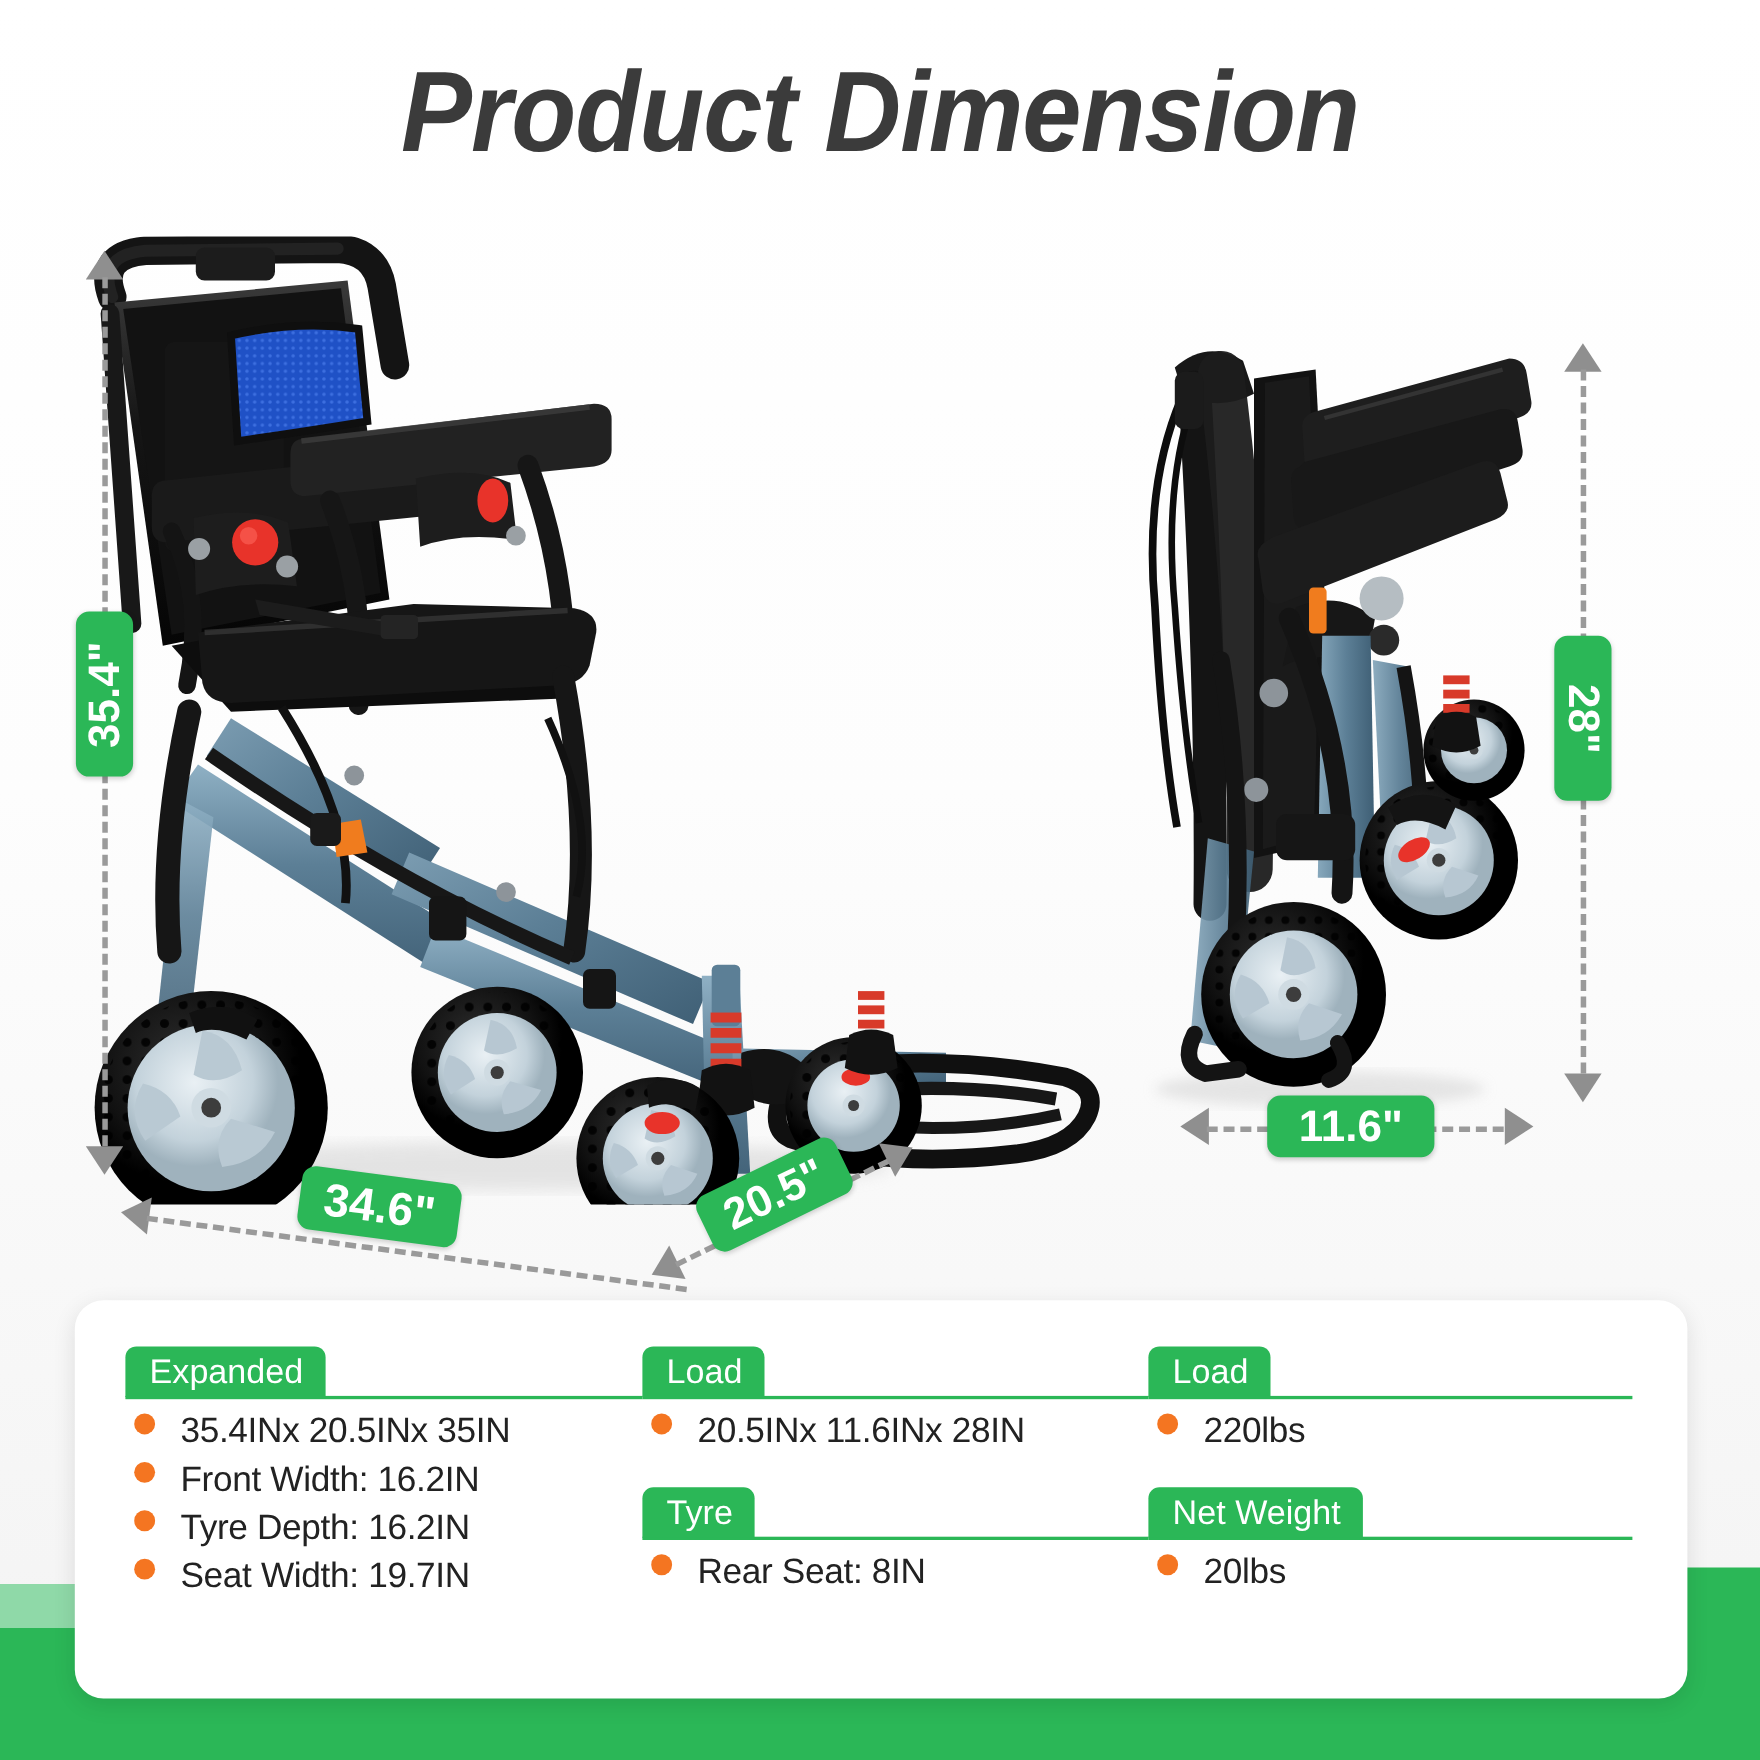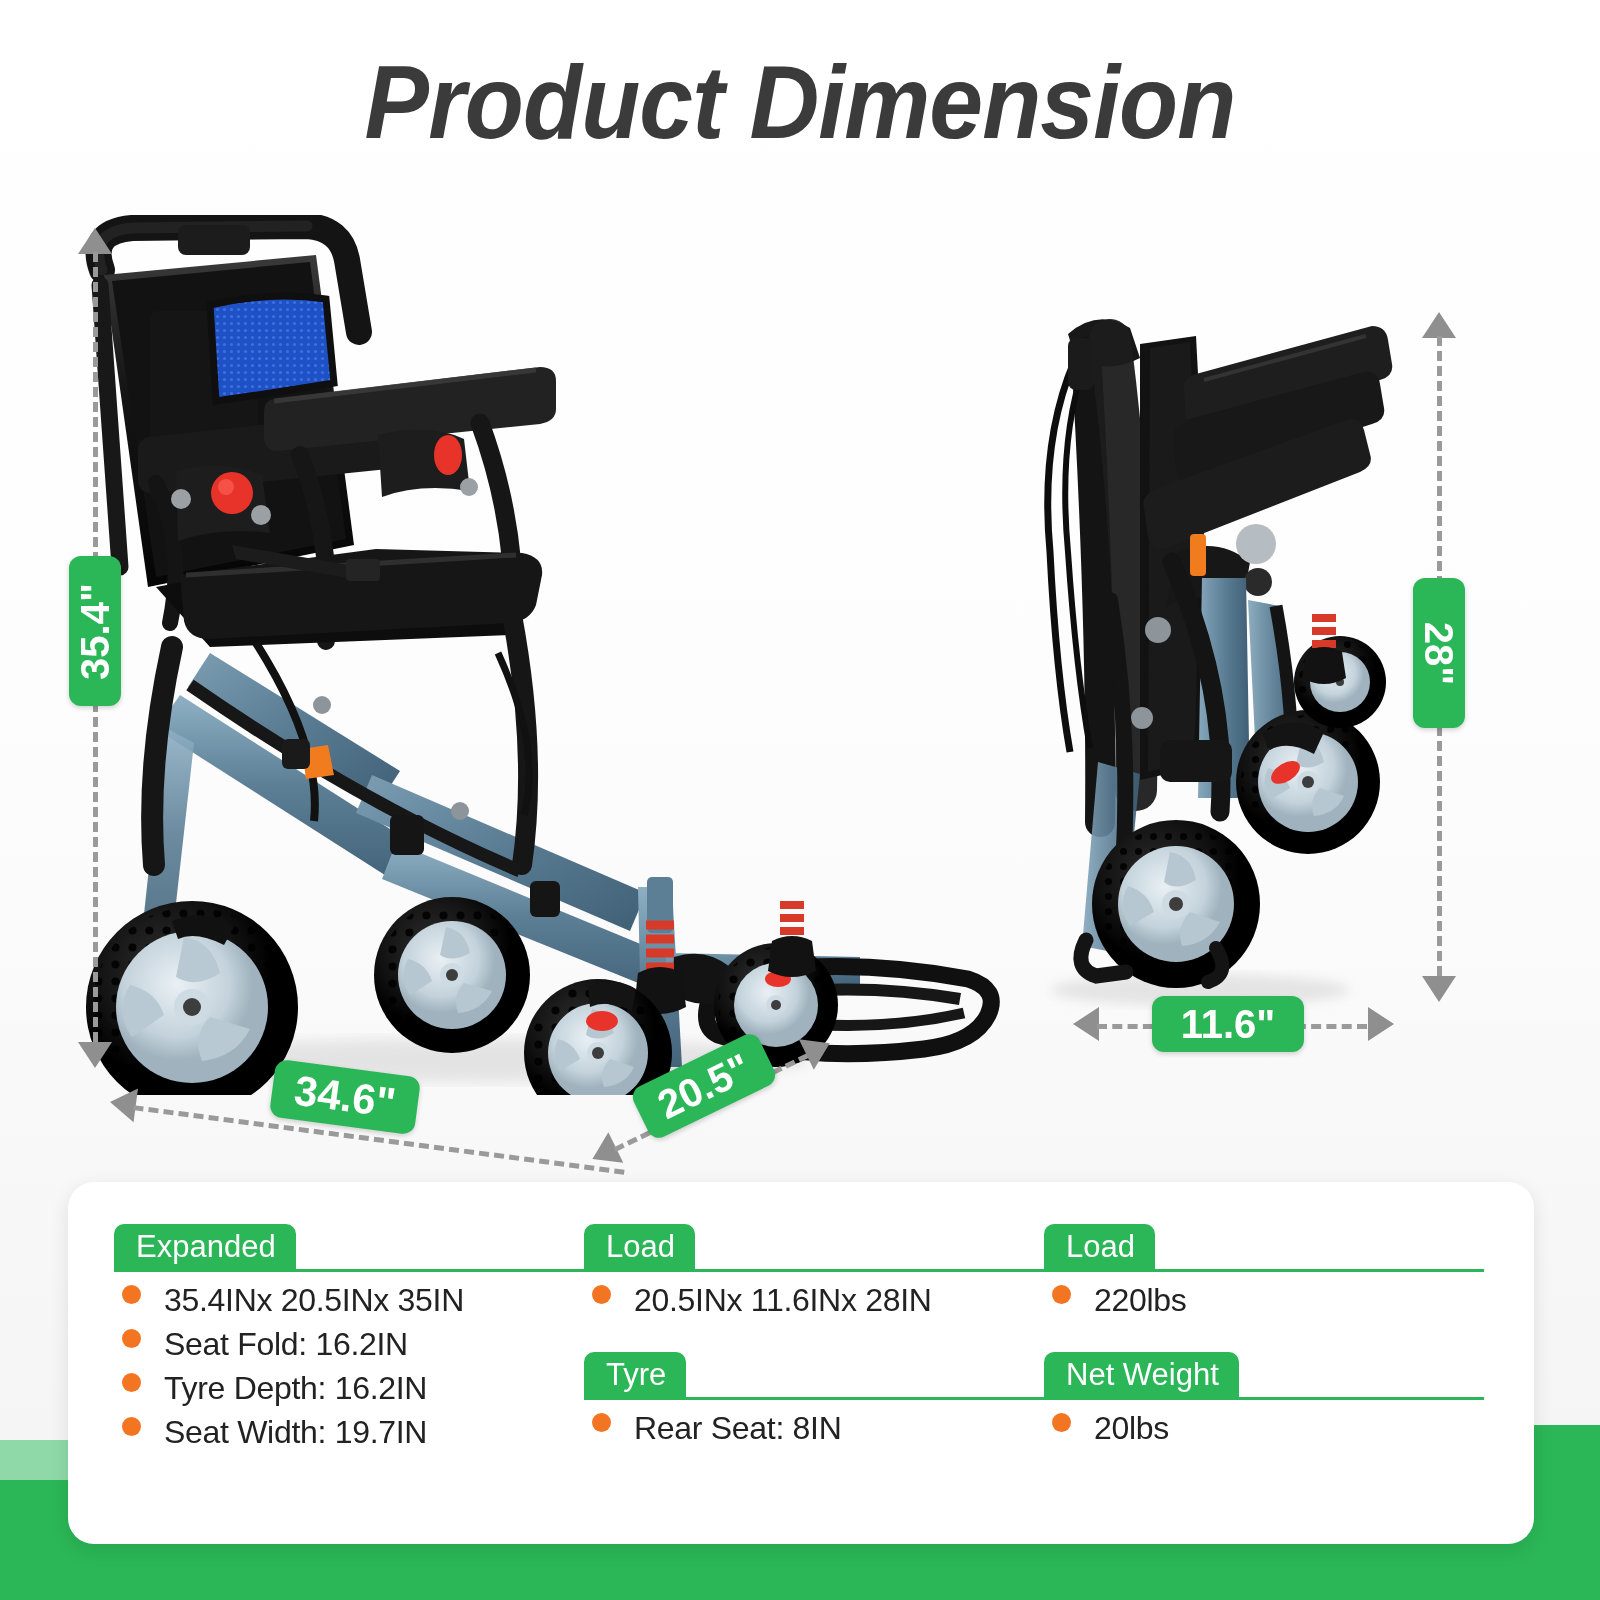--- a/index.html
+++ b/index.html
@@ -441,21 +441,21 @@
         <div class="sec-head">
           <span class="sec-tab">Expanded</span>
           <div class="sec-rule"></div>
         </div>
         <div class="item">
           <span class="bullet"></span>
           <span class="item-text">35.4INx 20.5INx 35IN</span>
         </div>
         <div class="item">
           <span class="bullet"></span>
-          <span class="item-text">Seat Fold: 16.2IN</span>
+          <span class="item-text">Front Width: 16.2IN</span>
         </div>
         <div class="item">
           <span class="bullet"></span>
           <span class="item-text">Tyre Depth: 16.2IN</span>
         </div>
         <div class="item">
           <span class="bullet"></span>
           <span class="item-text">Seat Width: 19.7IN</span>
         </div>
       </div>

